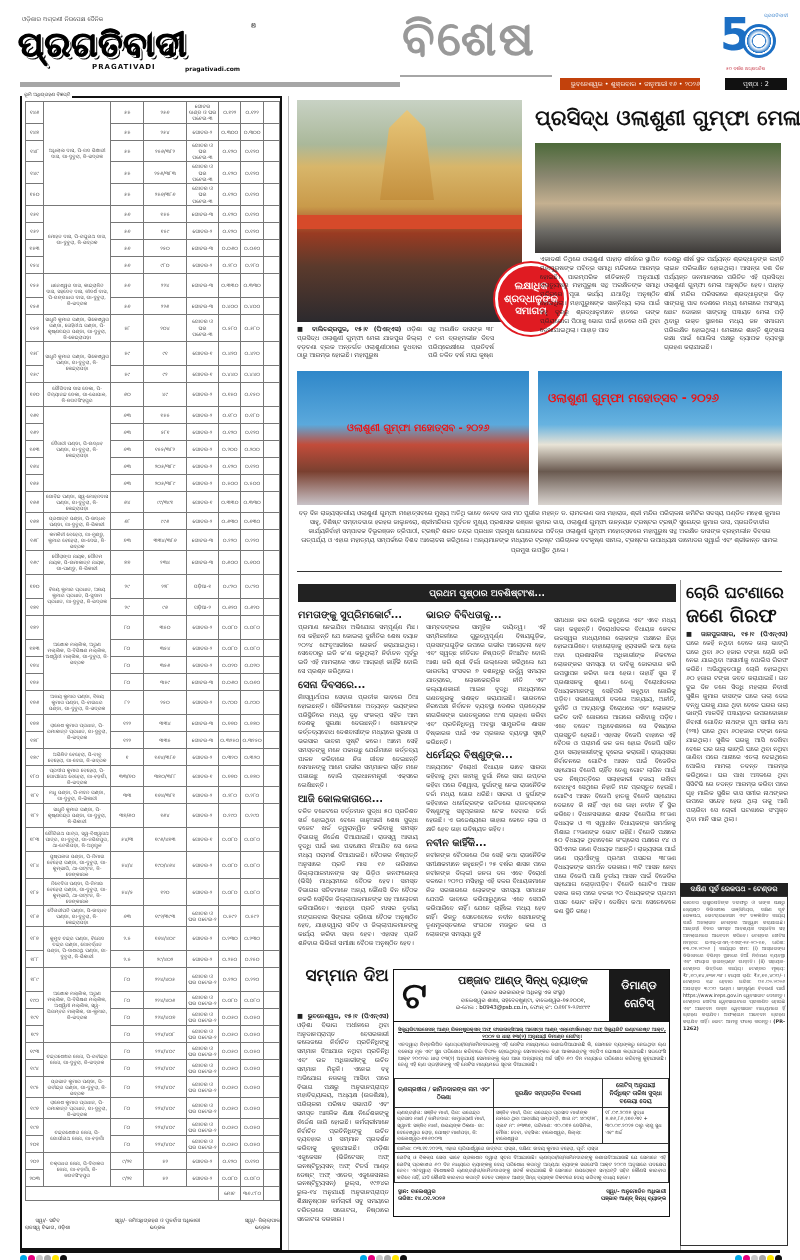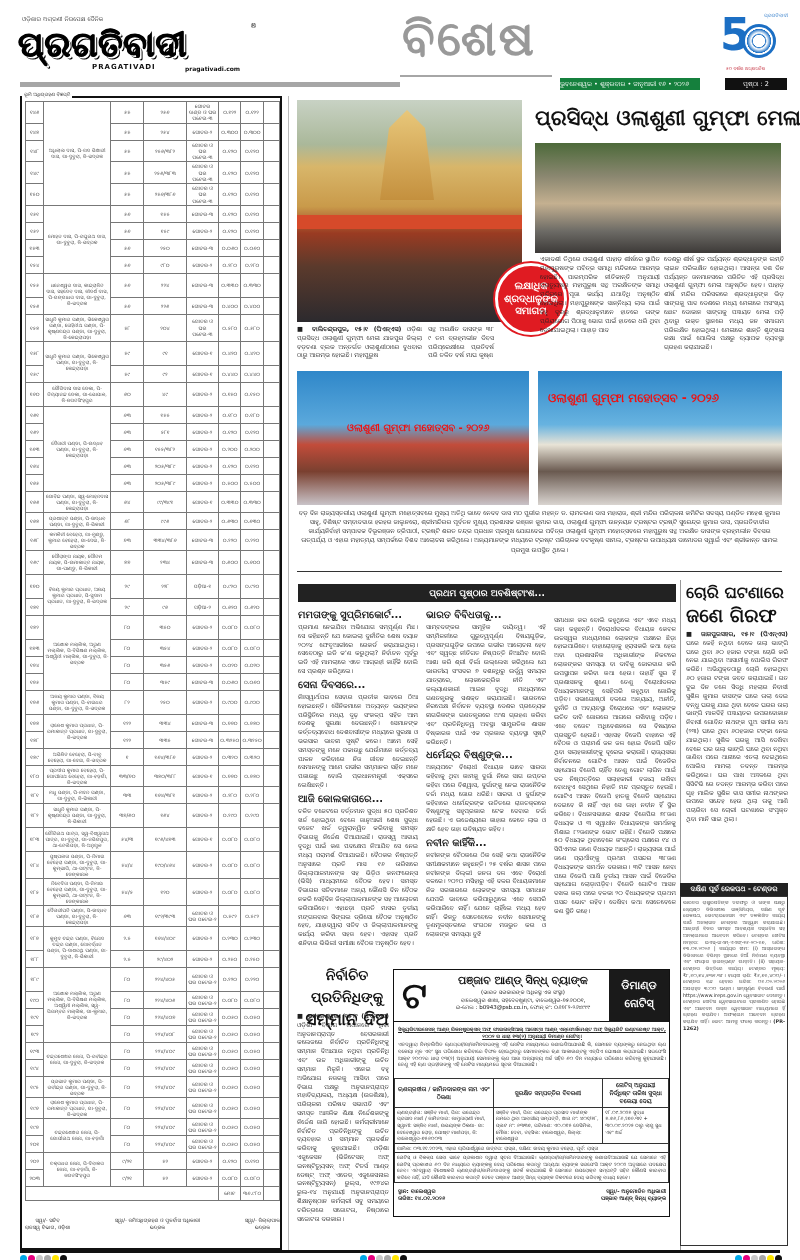--- a/index.html
+++ b/index.html
@@ -13,21 +13,21 @@
 .logo-en{left:92px;top:63px;font-size:7px;font-weight:bold;letter-spacing:1px}
 .logo-url{left:185px;top:65px;font-size:6px;font-weight:bold}
 .special{left:402px;top:8px;font-size:48px;font-weight:bold;color:#999;letter-spacing:2px;line-height:60px}
 .rule-grey{left:20px;top:82px;width:380px;height:5px;background:#a6a6a6}
 .rule-grey2{left:400px;top:75px;width:152px;height:2px;background:#a6a6a6}
 .badge50{left:714px;top:10px;width:74px;height:62px}
 .badge50 .five{position:absolute;left:6px;top:0;font-size:44px;font-weight:bold;color:#1c6fc4;line-height:50px}
 .badge50 .seal{position:absolute;left:28px;top:14px;width:34px;height:34px;border-radius:50%;border:3px solid #1c6fc4;background:radial-gradient(circle,#fff 30%,#1c6fc4 32%,#fff 40%,#1c6fc4 60%,#fff 62%)}
 .badge50 .top{position:absolute;right:0;top:2px;font-size:5px;color:#1c6fc4}
 .badge50 .bot{position:absolute;left:12px;top:56px;font-size:4.5px;color:#b12;white-space:nowrap}
-.dateline{left:560px;top:78px;width:140px;height:12px;background:#15803d;color:#fff;font-size:6.5px;text-align:left;line-height:12px}
+.dateline{left:560px;top:78px;width:140px;height:12px;background:#c2410c;color:#fff;font-size:6.5px;text-align:right;line-height:12px}
 .pageno{left:725px;top:78px;width:62px;height:12px;background:#111;color:#fff;font-size:6.5px;text-align:center;line-height:12px}
 
 .tbl-wrap{left:20px;top:96px;width:262px;height:1154px;border:2px solid #111}
 .tbl-cap{left:22px;top:91px;font-size:5px;background:#fff;padding:0 2px}
 table.land{position:absolute;left:25px;top:101px;width:255px;border-collapse:collapse;font-size:5.2px;color:#333}
 table.land td{border:1px solid #777;text-align:center;vertical-align:middle;padding:1px;line-height:1.2}
 table.land td.name{text-align:center;font-size:5px}
 .sign-row{left:25px;top:1217px;width:255px;display:flex;justify-content:space-between;font-size:5.2px;text-align:center}
 .vrule{left:288px;top:96px;width:1px;height:1154px;background:#bbb}
 
@@ -702,21 +702,20 @@
   <span>ଘରେ କେହି ନଥିବା ବେଳେ ତାଲା ଭାଙ୍ଗି ଘରେ ଥିବା ୬୦ ହଜାର ଟଙ୍କା ଚୋରି କରି ନେଇ ଯାଇଥିବା ଆସାମୀକୁ ପୋଲିସ ଗିରଫ କରିଛି। ଅଭିଯୁକ୍ତଠାରୁ ଚୋରି ହୋଇଥିବା ୬୦ ହଜାର ଟଙ୍କା ଜବତ କରାଯାଇଛି। ଗତ ଦୁଇ ଦିନ ତଳେ ସିଦ୍ଧି ମହଲାର ନିବାସୀ ସୁଶିଳ କୁମାର ଦାସଙ୍କ ଘରେ ତାଲା ଦେଇ ବନ୍ଧୁ ଘରକୁ ଯାଇ ଥିବା ବେଳେ ଘରର ତାଲା ଭାଙ୍ଗି ମାଳଦିହି ପଞ୍ଚାୟତର ଉପରଦୋକାନ ନିବାସୀ ଗୋବିନ୍ଦ ନାଥଙ୍କ ପୁଅ ସମୀର ନାଥ (୨୩) ଘରେ ଥିବା ୬୦ହଜାର ଟଙ୍କା ନେଇ ଯାଇଥିଲା। ସୁଶିଳ ଘରକୁ ଆସି ଦେଖିବା ବେଳେ ଘର ତାଲା ଭାଙ୍ଗି ଘରେ ଥିବା ନଥିବା ଜାଣିବା ପରେ ଥାନାରେ ଏତଲା ଦେଇଥିଲେ ପୋଲିସ ମାମଲା ତଦନ୍ତ ଆରମ୍ଭ କରିଥିଲେ। ଘର ପାଖ ଅଞ୍ଚଳରେ ଥିବା ସିସିଟିଭି ରେ ତଦନ୍ତ ଆରମ୍ଭ କରିବା ପରେ ଗୃହ ମାଲିକ ସୁଶିଳ ଦାସ ସମୀର ନାଥଙ୍କର ଉପରେ ସନ୍ଦେହ ହେଉ ଥିଲା ତାକୁ ଆଣି ପଚାରିବା ସେ ଚୋରୀ ଘଟଣାରେ ସଂପୃକ୍ତ ଥିବା ମାନି ସାଇ ଥିଲା।</span>
 </div>
 
 <div class="abs side-box-title">ଦକ୍ଷିଣ ପୂର୍ବ ରେଳପଥ - ଟେଣ୍ଡର</div>
 <div class="abs side-box">
   <span>ଭାରତର ରାଷ୍ଟ୍ରପତିଙ୍କ ତରଫରୁ ଓ ତାଙ୍କ ପକ୍ଷରୁ ଜ୍ୟେଷ୍ଠ ଡିଭିଜନାଲ ଇଞ୍ଜିନିୟର, ଦକ୍ଷିଣ ପୂର୍ବ ରେଳପଥ, ଭେଟରାଇଜେସନ ଏବଂ ତଳଲିଖିତ କାର୍ଯ୍ୟ ପାଇଁ ଅନଲାଇନ ଟେଣ୍ଡର ଆହ୍ୱାନ କରାଯାଇଛି। ଆଗ୍ରହୀ ବିଡର ସମସ୍ତ ଆବଶ୍ୟକ ଦସ୍ତାବିଜ ସହ ଅନଲାଇନରେ ଆବେଦନ କରିବେ। ଟେଣ୍ଡର ନୋଟିସ ନମ୍ବର: ଇଏସ୍-ଇଏମ୍-ଏଏଫ୍-୧୫-୨୦-୫୭, ତାରିଖ: ୧୩.୦୧.୨୦୨୬ | କାର୍ଯ୍ୟର ନାମ: (i) ଆସ୍ତାରଙ୍ଗ ଡିଭିଜନରେ ବିଭିନ୍ନ ସ୍ଥାନରେ ନିଆଁ ନିର୍ବାପଣ ବ୍ୟବସ୍ଥା ଏବଂ ଫାୟାର ହାଇଡ୍ରାଣ୍ଟ ଉନ୍ନତି। (ii) ସହାୟକ-ଟେଣ୍ଡର ଭିତ୍ତିରେ କାର୍ଯ୍ୟ। ଟେଣ୍ଡର ମୂଲ୍ୟ: ₹୮,୫୦,୭୪,୭୩୧.୩୮। ବାୟନା ରାଶି: ₹୫,୭୫,୪୦୦/-। ଟେଣ୍ଡର ବନ୍ଦ ହେବାର ତାରିଖ: ୦୫.୦୨.୨୦୨୬ ଅପରାହ୍ନ ୩:୦୦ ଘଣ୍ଟା। ସମ୍ପୂର୍ଣ୍ଣ ବିବରଣୀ ପାଇଁ https://www.ireps.gov.in ୱେବସାଇଟ ଦେଖନ୍ତୁ। ଟେଣ୍ଡର ନୋଟିସ ୱେବସାଇଟରେ ପ୍ରକାଶିତ ହୋଇଛି ଏବଂ ଆବେଦନ ଉକ୍ତ ୱେବସାଇଟ ମାଧ୍ୟମରେ ହିଁ ଗ୍ରହଣ କରାଯିବ। ଅଫଲାଇନ ଆବେଦନ ଗ୍ରହଣ କରାଯିବ ନାହିଁ। ଭେଟ: ଆମକୁ ଫଲୋ କରନ୍ତୁ।</span>
   <b>(PR-1262)</b>
 </div>
 
 <div class="abs honor-head">
-  <div style="font-size:14px">ନିର୍ବାଚିତ ପ୍ରତିନିଧିଙ୍କୁ</div>
   <div>ସମ୍ମାନ ଦିଅ</div>
 </div>
 <div class="abs body-col" style="left:297px;top:1012px;width:92px;height:235px;overflow:hidden">
   <b>■ ଭୁବନେଶ୍ୱର, ୧୫।୧ (ପିଏନ୍‌ଏସ)</b>
   <span>ଓଡ଼ିଶା ବିଭାଗ ଅଧୀନରେ ଥିବା ଅନୁଦାନପ୍ରାପ୍ତ ବେସରକାରୀ କଲେଜରେ ନିର୍ବାଚିତ ପ୍ରତିନିଧିଙ୍କୁ ସମ୍ମାନ ଦିଆଯାଉ ନଥିବା ପ୍ରତିନିଧି ଏବଂ ଉଚ୍ଚ ଅଧିକାରୀଙ୍କୁ ଉଚିତ ସମ୍ମାନ ମିଳୁନି। ଏନେଇ ବହୁ ଅଭିଯୋଗ ନଜରକୁ ଆସିବା ପରେ ବିଭାଗ ପକ୍ଷରୁ ଅନୁଦାନପ୍ରାପ୍ତ ମହାବିଦ୍ୟାଳୟ, ଅଧ୍ୟକ୍ଷ (ଉଚ୍ଚଶିକ୍ଷା), ପରିଚାଳନା ପରିଷଦ ସଭାପତି ଏବଂ ସମସ୍ତ ଆଞ୍ଚଳିକ ଶିକ୍ଷା ନିର୍ଦ୍ଦେଶକଙ୍କୁ ନିର୍ଦ୍ଦେଶ ଜାରି ହୋଇଛି। କର୍ମଚାରୀମାନେ ନିର୍ବାଚିତ ପ୍ରତିନିଧିଙ୍କୁ ଉଚିତ ବ୍ୟବହାର ଓ ସମ୍ମାନ ପ୍ରଦର୍ଶନ କରିବାକୁ କୁହାଯାଇଛି। ଓଡ଼ିଶା ଏଜୁକେସନ (ଭିଜିଟେସନ୍ ଅଫ୍ ଇନଷ୍ଟିଚ୍ୟୁସନ୍ ଅଫ୍ ଟିଚର୍ସ ଆଣ୍ଡ୍ ଡେଷ୍ଟ୍ ଅଫ୍ ଏଡେଡ୍ ଏଜୁକେସନାଲ ଇନଷ୍ଟିଟ୍ୟୁସନ୍) ରୁଲ୍ସ, ୧୯୭୪ର ରୁଲ-୧୪ ଅନୁଯାୟୀ ଅନୁଦାନପ୍ରାପ୍ତ ଶିକ୍ଷାନୁଷ୍ଠାନ କର୍ମଚାରୀ ସବୁ ସମୟରେ ଚରିତ୍ରରେ ସଚ୍ଚୋଟତା, ନିଷ୍ଠାରେ ସଚ୍ଚୋଟତା ଦରକାର।</span>
 </div>
 
 <div class="abs ad">
   <div class="ad-top">
     <div class="ad-logo">ଟ</div>

